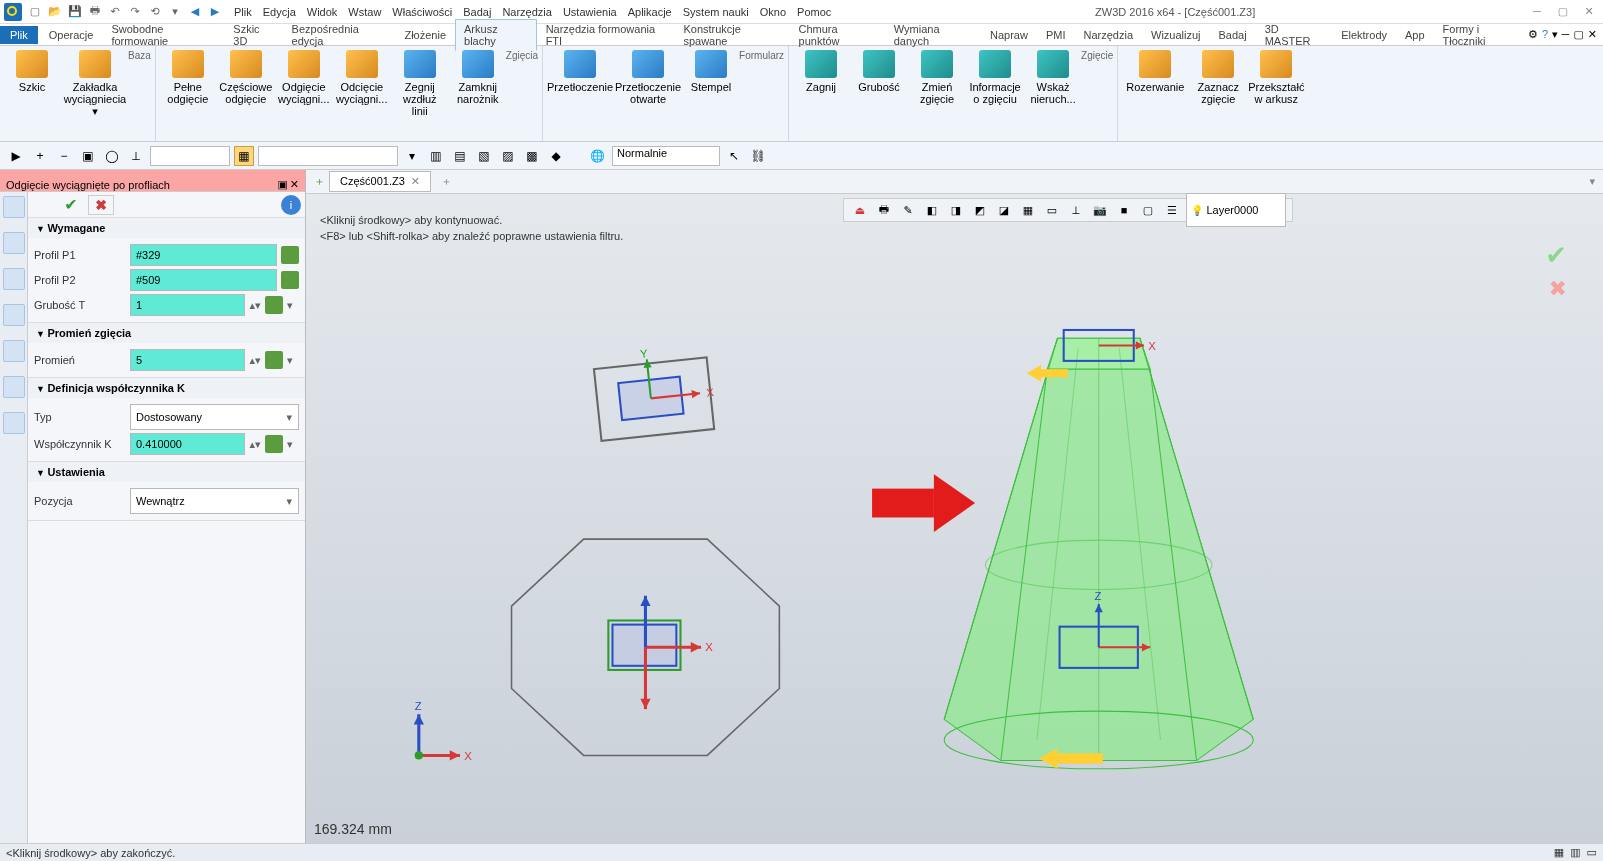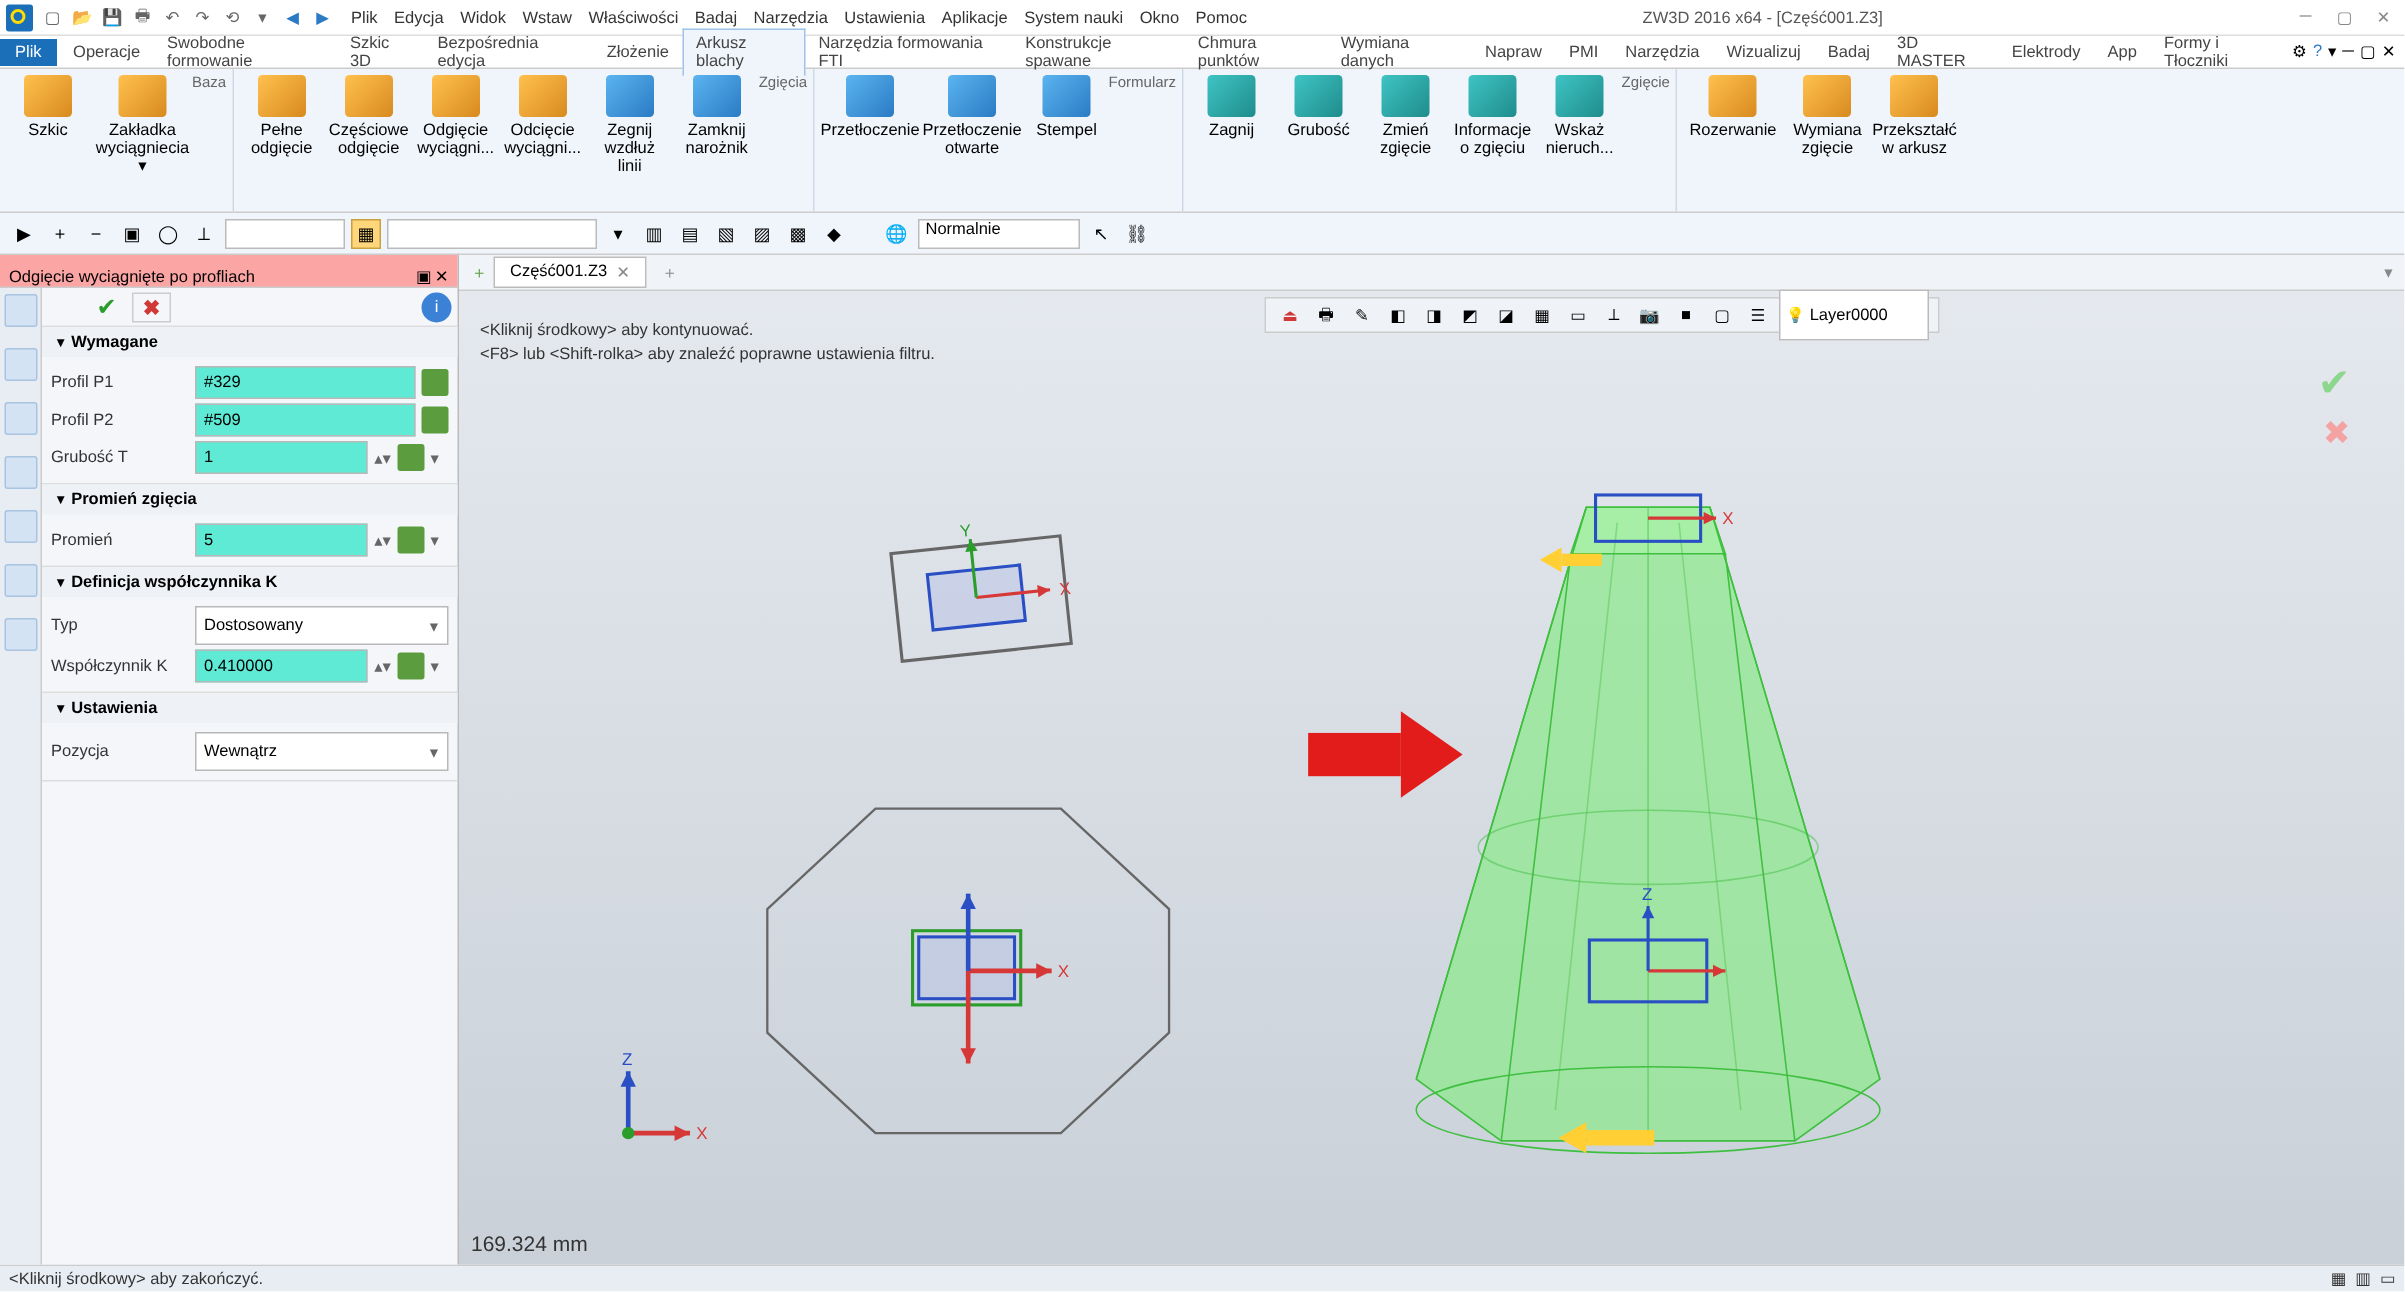--- a/index.html
+++ b/index.html
@@ -226,21 +226,21 @@
     <div class="grp-label">Zgięcie</div>
   </div>
   <div class="grp" style="border-right:none">
     <div class="grp-row">
       <div class="rbtn wide">
           <div class="ico3d"></div>
           <span>Rozerwanie</span>
         </div>
       <div class="rbtn">
           <div class="ico3d"></div>
-          <span>Wymiana zgięcie</span>
+          <span>Zaznacz zgięcie</span>
         </div>
       <div class="rbtn">
           <div class="ico3d"></div>
           <span>Przekształć w arkusz</span>
         </div>
     </div>
     <div class="grp-label">&nbsp;</div>
   </div>
 </div>
 

